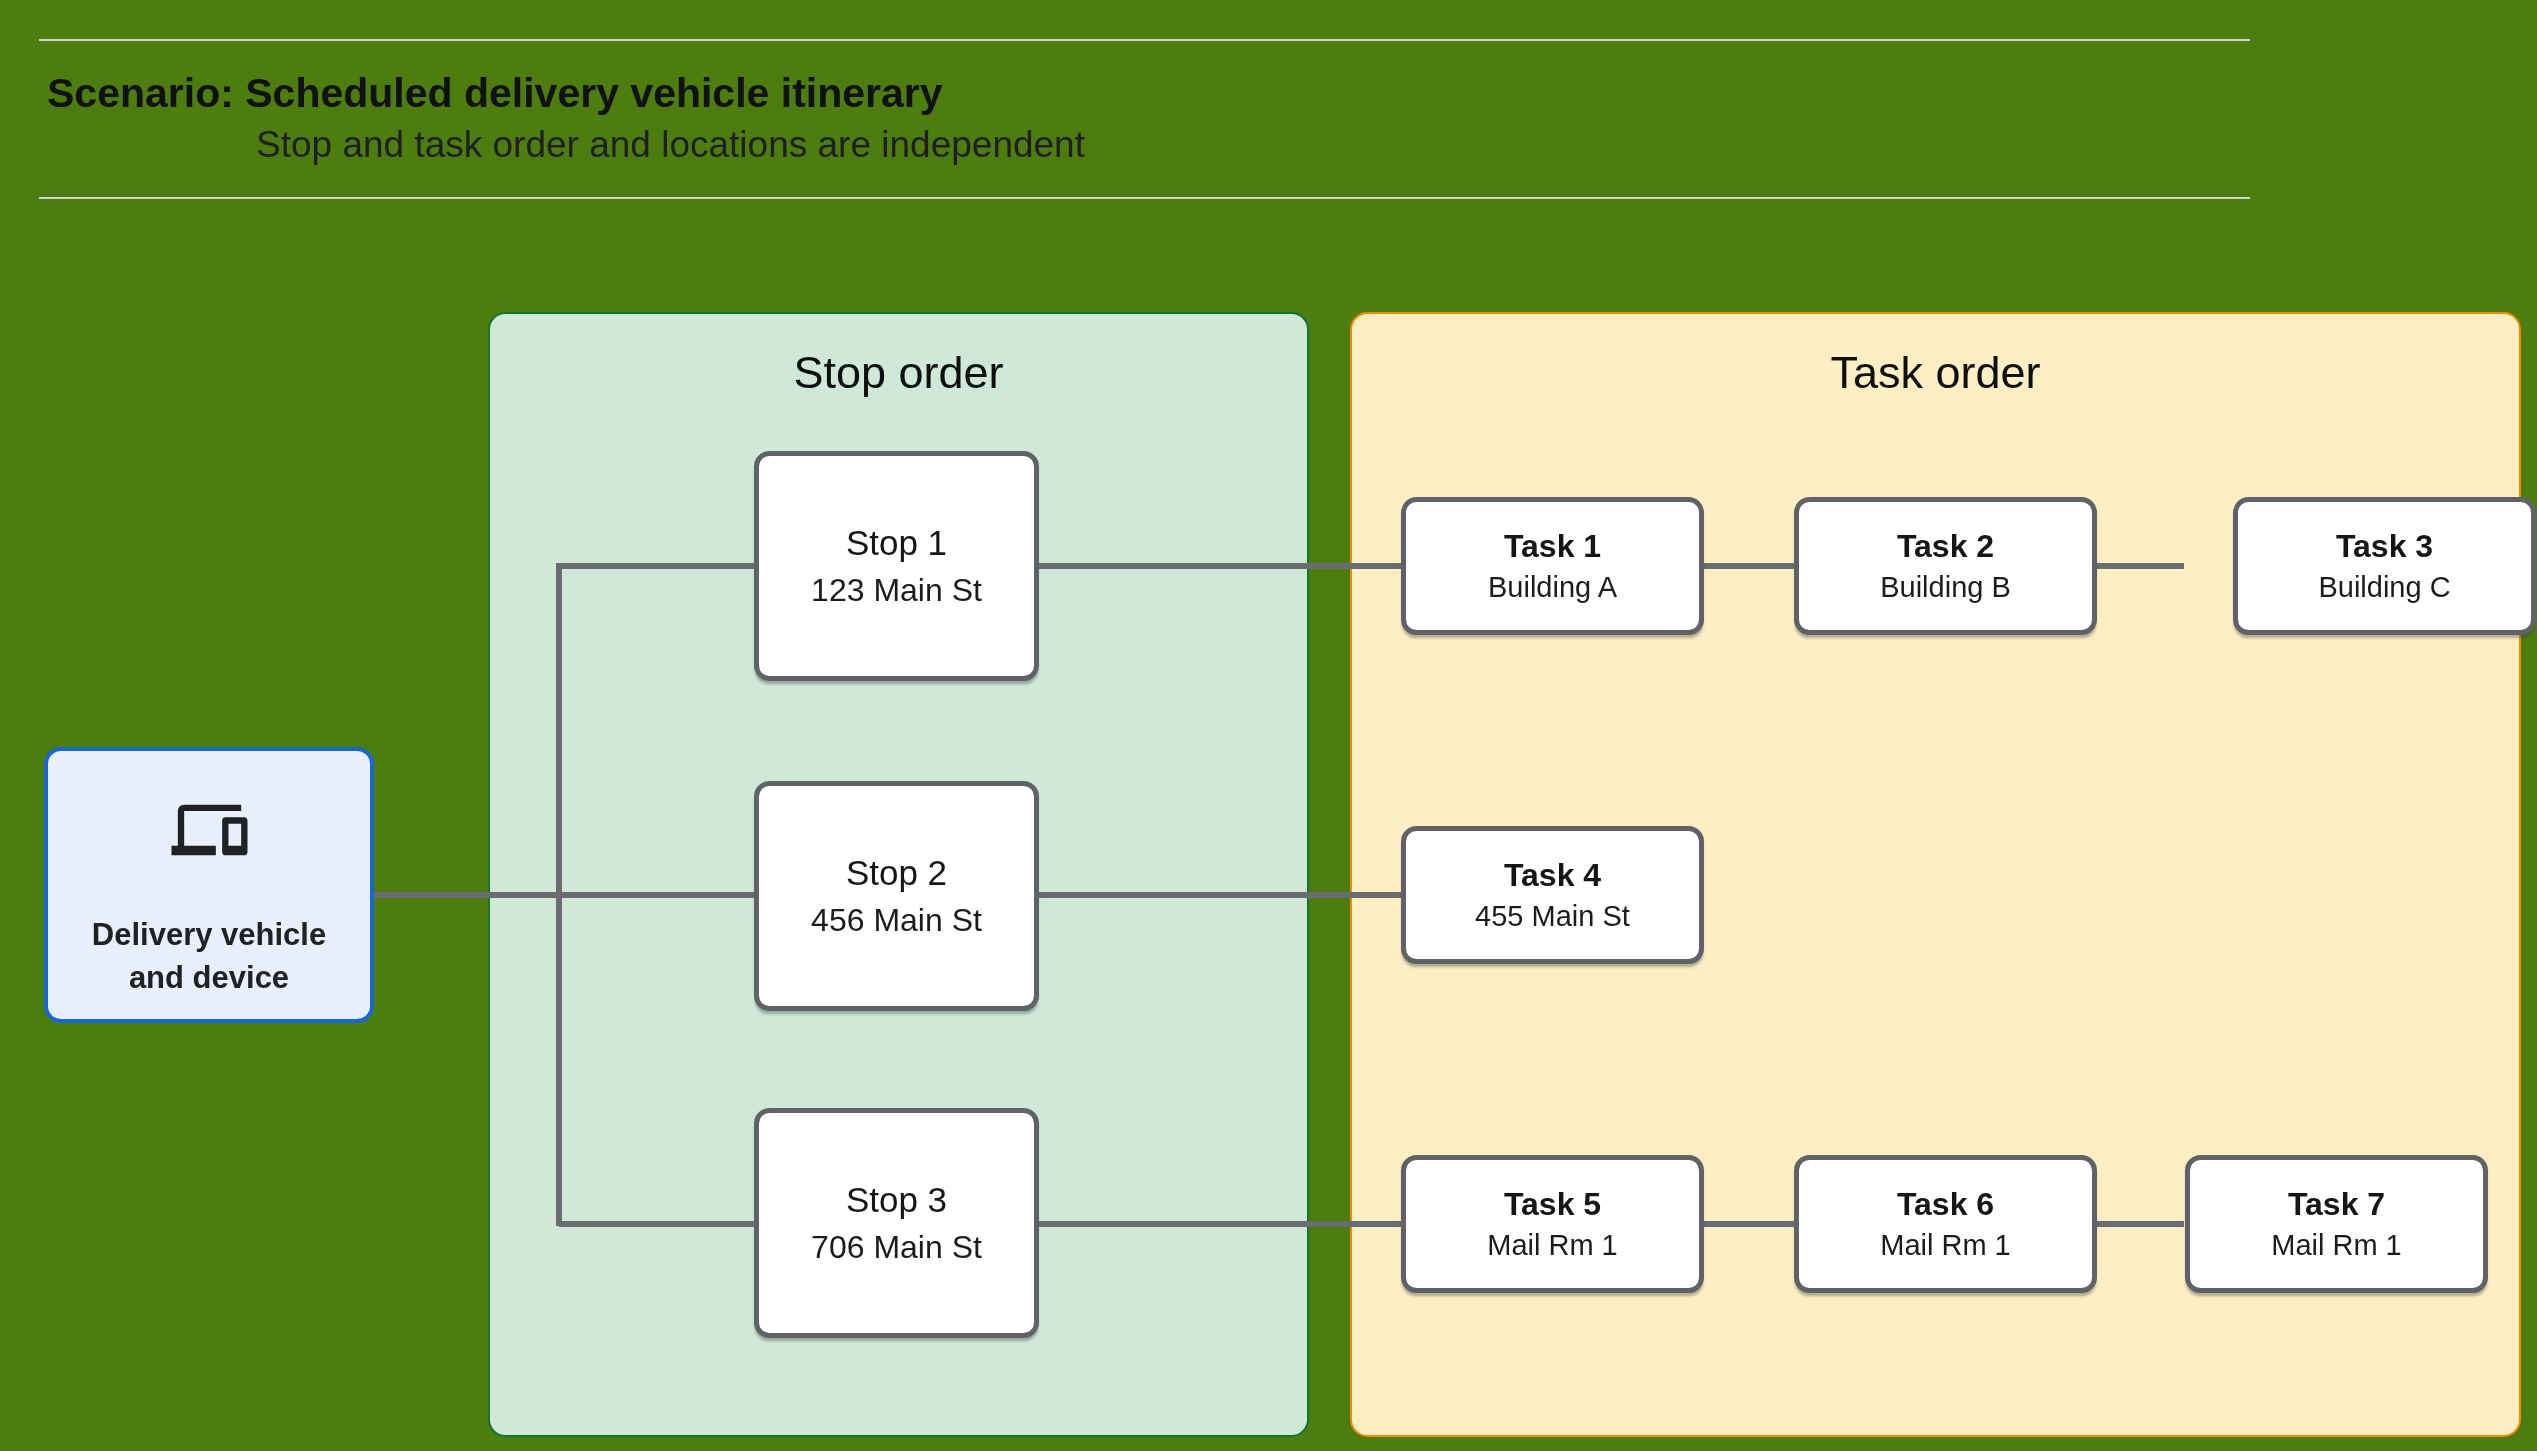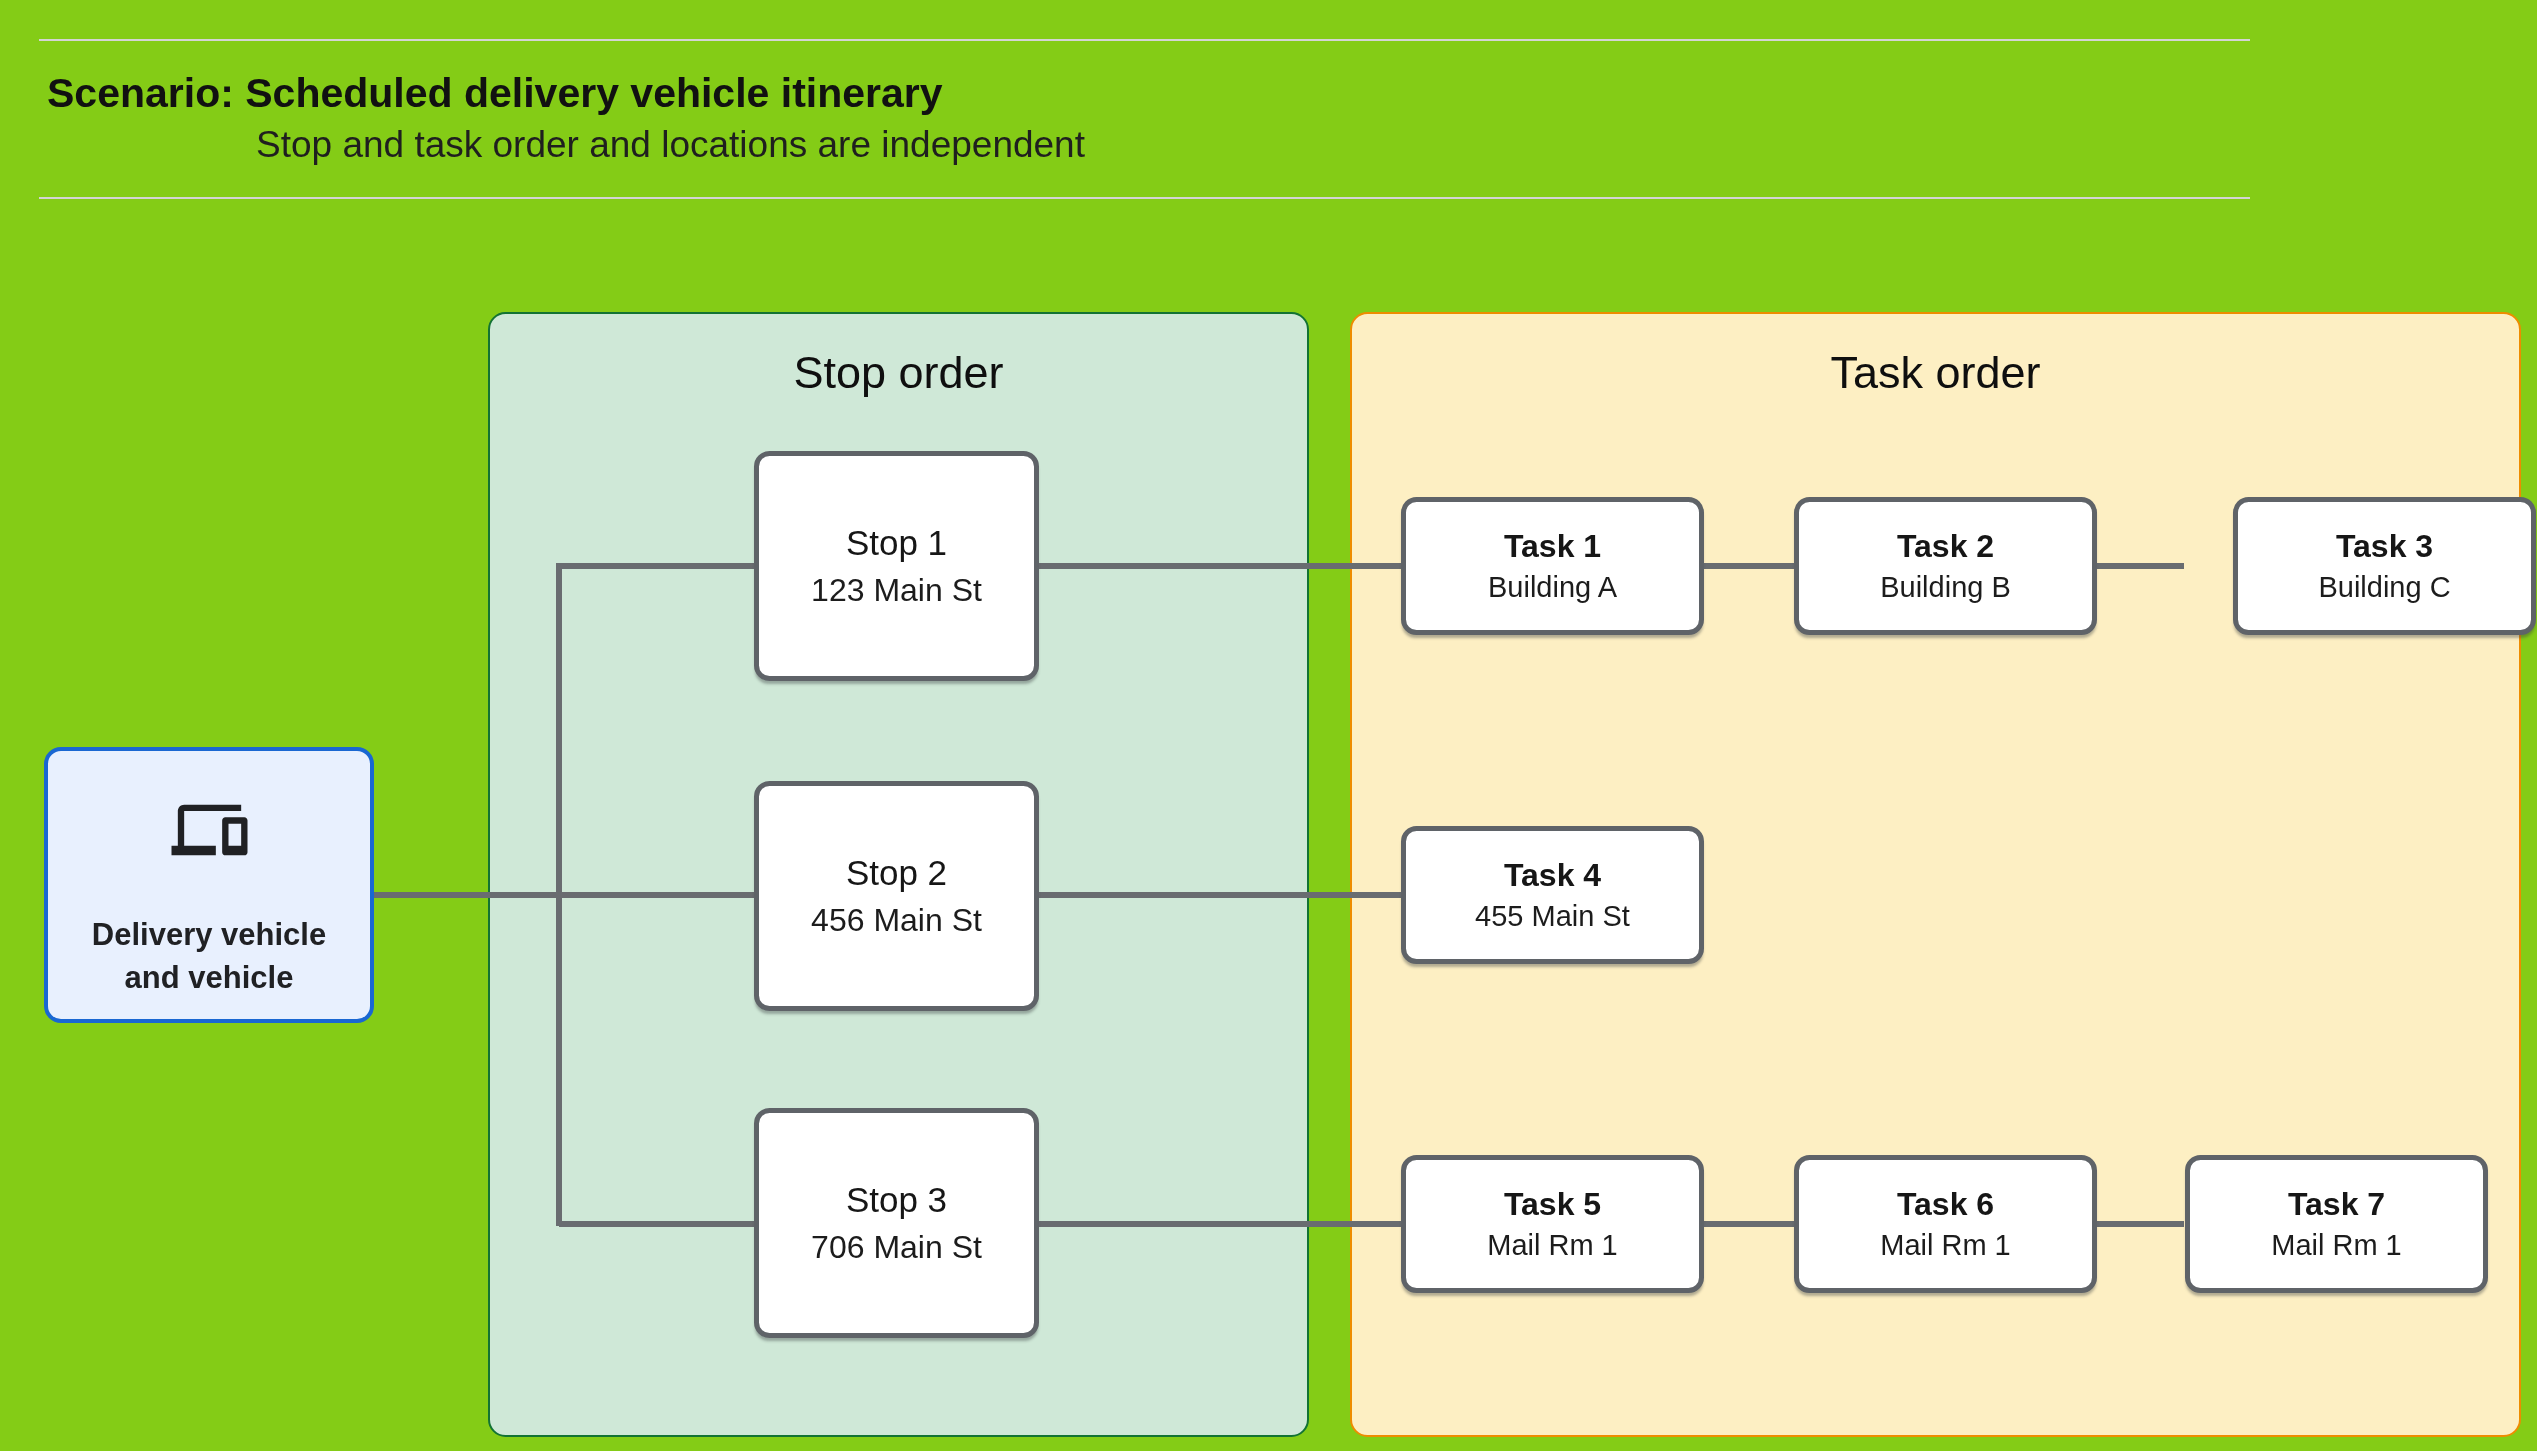--- a/index.html
+++ b/index.html
@@ -1,18 +1,18 @@
 <!DOCTYPE html>
 <html><head>
 <meta charset="utf-8">
 <style>
   html,body{margin:0;padding:0;background:#ffffff;}
   .canvas{
     position:relative;width:2538px;height:1452px;overflow:hidden;
-    font-family:"Liberation Sans",sans-serif;color:#1c1c1c;background:#84cc16;
+    font-family:"Liberation Sans",sans-serif;color:#1c1c1c;background:#4d7c0f;
   }
   .hairline{position:absolute;left:39px;width:2211px;height:1.9px;background:#d4d4d4;}
   .main-title{position:absolute;left:47px;top:70px;font-size:41px;font-weight:700;color:#111111;white-space:nowrap;}
   .sub-title{position:absolute;left:256px;top:124px;font-size:37px;font-weight:400;color:#1f1f1f;white-space:nowrap;}
 
   .panel{position:absolute;top:312px;height:1125px;border-radius:17.5px;box-sizing:border-box;z-index:1;}
   .panel-stop{left:488px;width:821px;background:#cfe8d7;border:2.9px solid #137333;}
   .panel-task{left:1350px;width:1171px;background:#fdefc3;border:2.9px solid #ee8c00;}
   .panel-title{position:absolute;top:33px;left:0;width:100%;text-align:center;font-size:45px;font-weight:400;color:#0f0f0f;}
 
@@ -68,21 +68,21 @@
   <div class="line" style="left:2094px;top:1221px;width:90px;height:5.8px;"></div>
 
   <div class="device-node">
     <div class="device-icon">
       <svg width="89" height="76" viewBox="0 0 24 24" aria-hidden="true">
         <path fill="#202124" d="M4 6h18V4H4c-1.1 0-2 .9-2 2v11H0v3h14v-3H4V6zm19 2h-6c-.55 0-1 .45-1 1v10c0 .55.45 1 1 1h6c.55 0 1-.45 1-1V9c0-.55-.45-1-1-1zm-1 9h-4v-7h4v7z"></path>
       </svg>
     </div>
     <div class="device-label">
       <div>Delivery vehicle</div>
-      <div>and vehicle</div>
+      <div>and device</div>
     </div>
   </div>
 
   <div class="node stop-node" style="left:754px;top:451px;">
     <div class="node-title">Stop 1</div>
     <div class="node-loc">123 Main St</div>
   </div>
   <div class="node stop-node" style="left:754px;top:781px;">
     <div class="node-title">Stop 2</div>
     <div class="node-loc">456 Main St</div>

